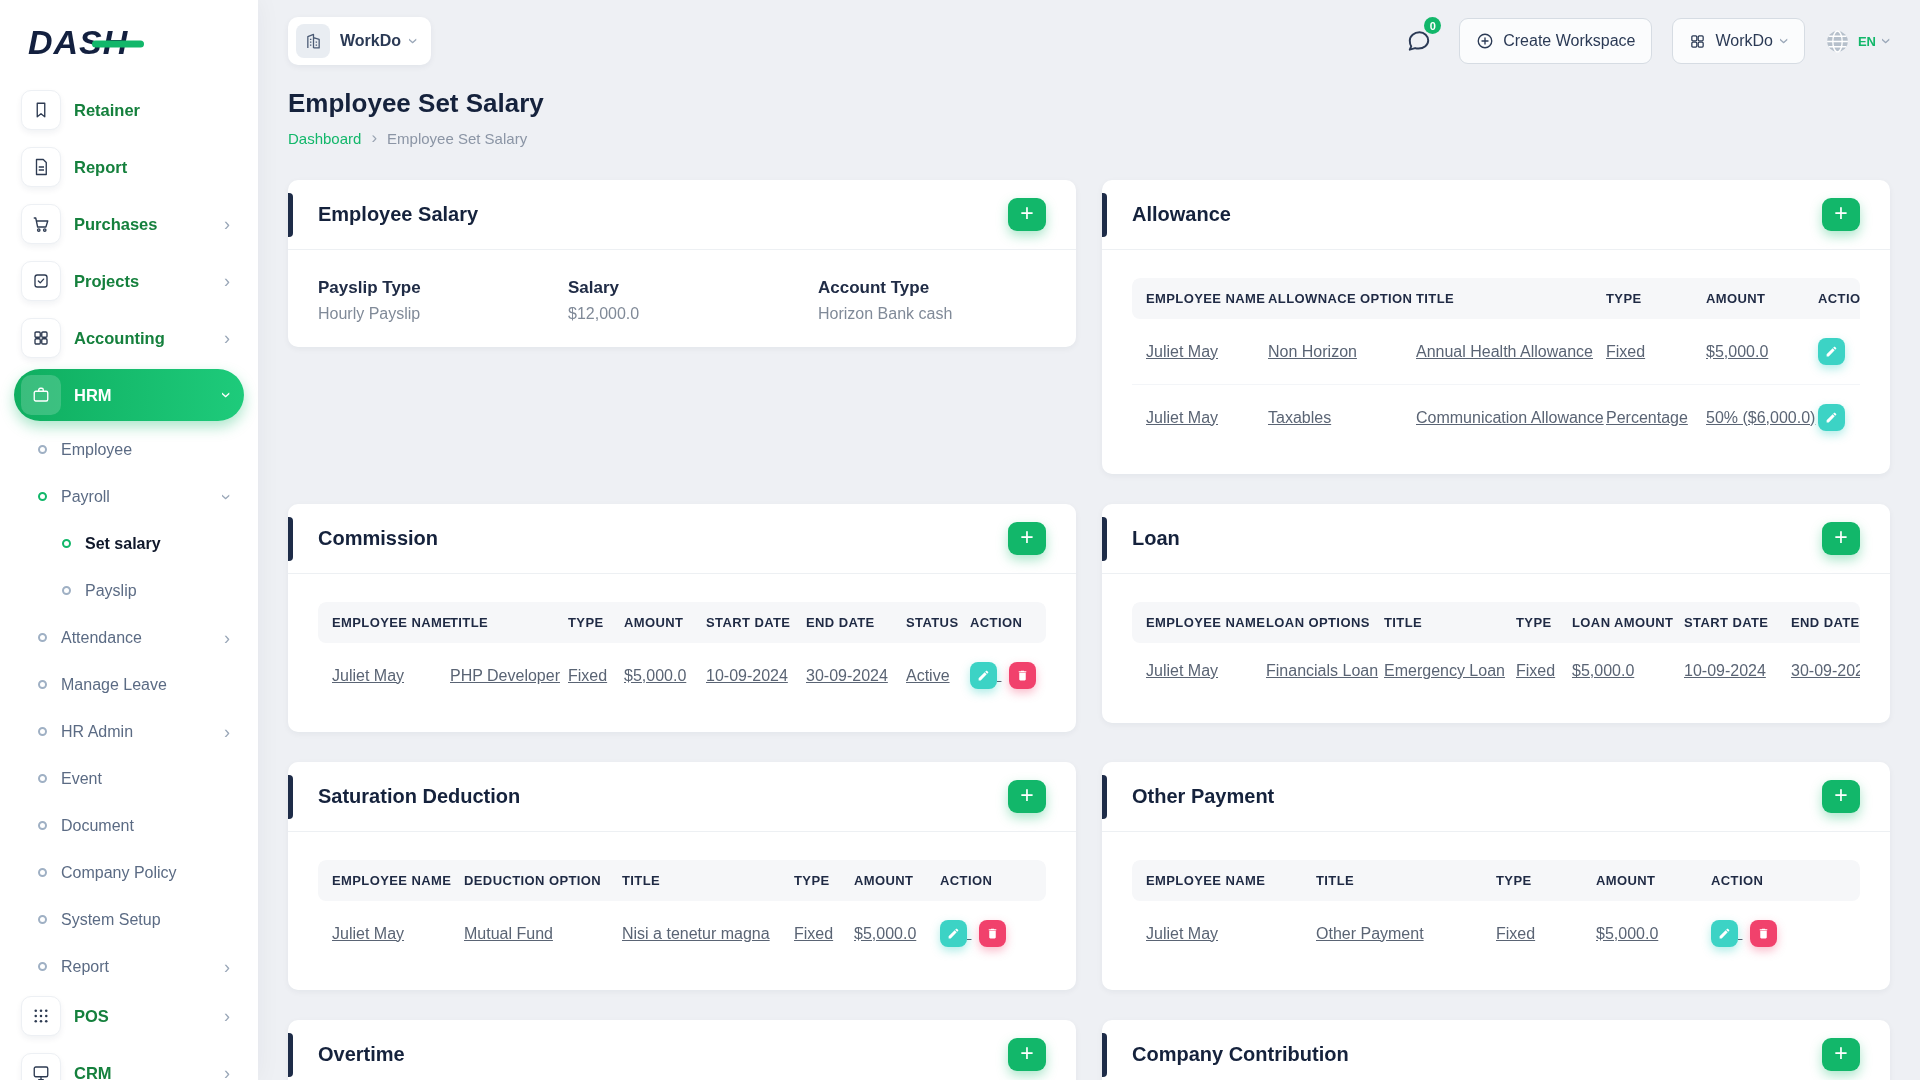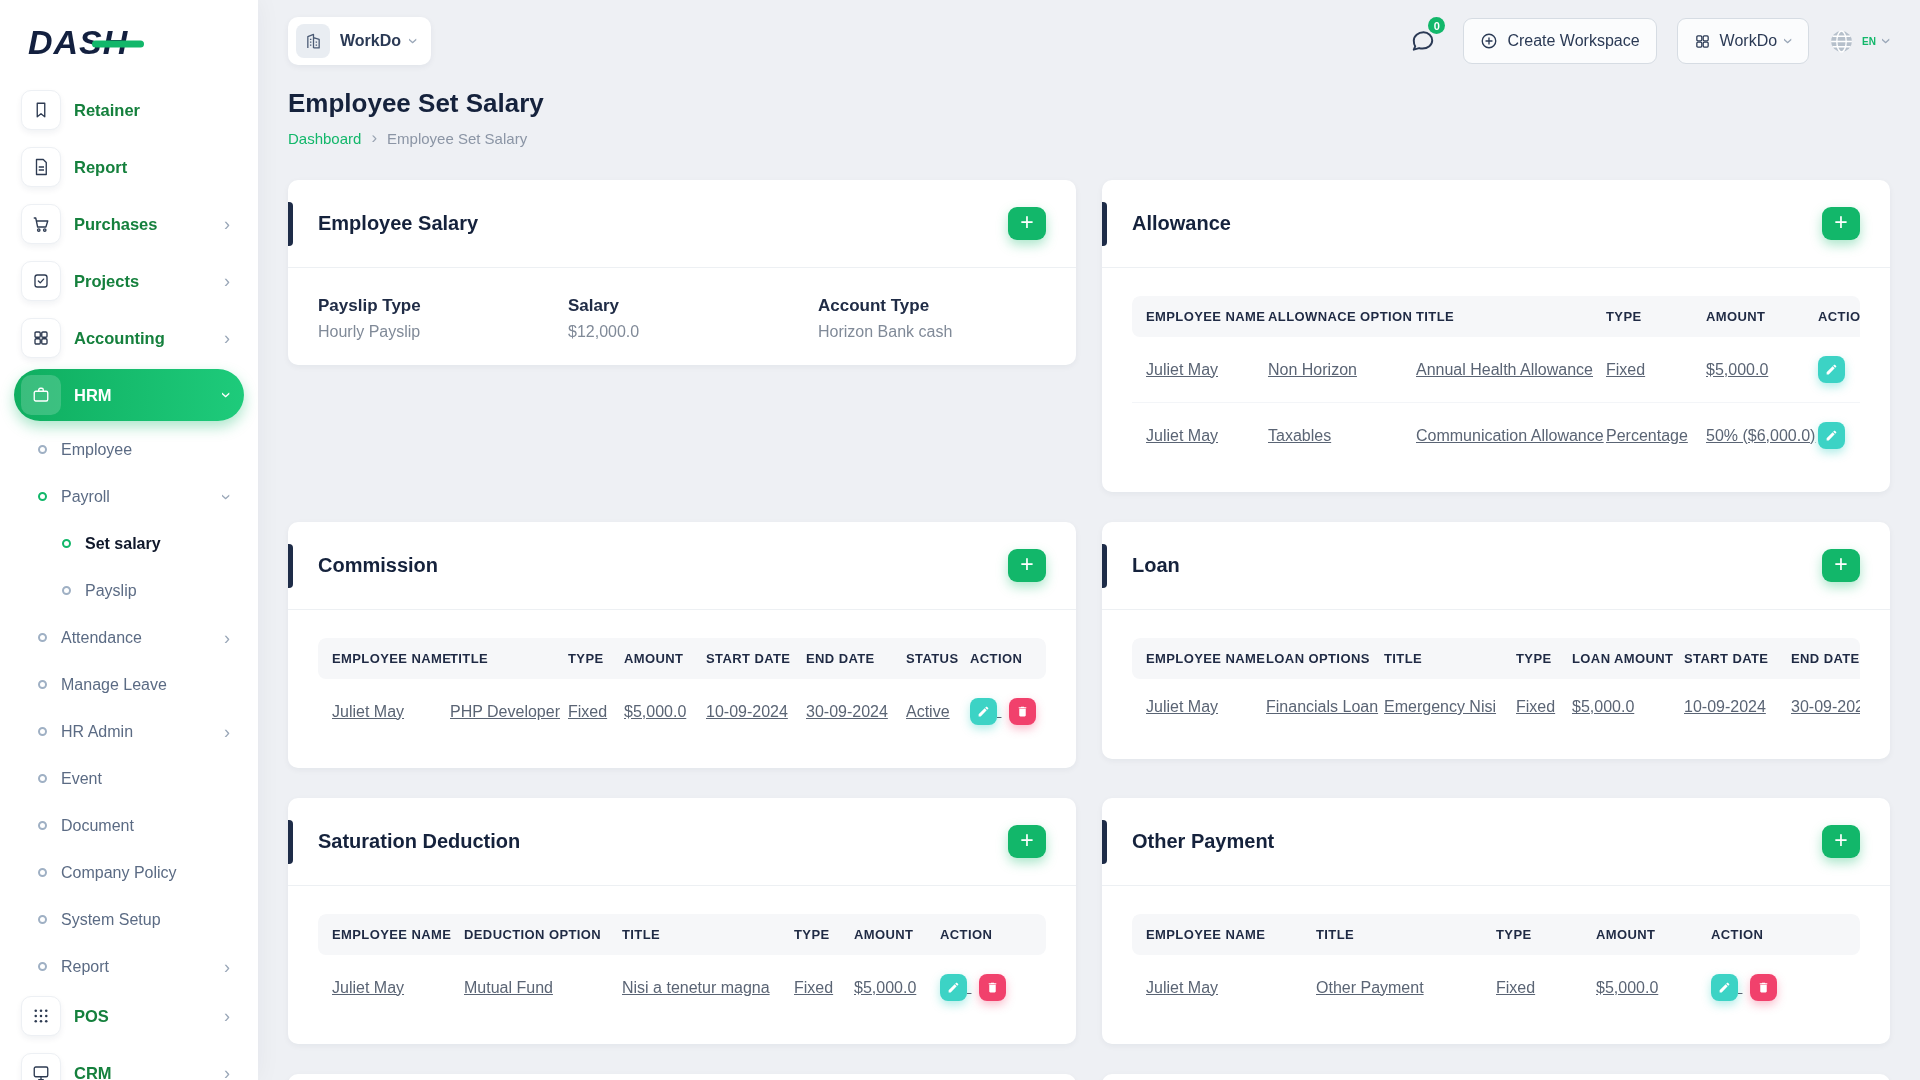--- a/index.html
+++ b/index.html
@@ -32,33 +32,33 @@
   .main { flex:1; display:flex; flex-direction:column; overflow:hidden; }
   .topbar { height:72px; display:flex; align-items:center; padding:10px 30px 0 30px; }
   .ws-switch { background:#fff; border-radius:10px; padding:7px 14px 7px 8px; display:flex; align-items:center; gap:10px; cursor:pointer; box-shadow:0 2px 6px rgba(20,30,60,.06); }
   .ws-ic { width:34px; height:34px; border-radius:8px; background:#e9edf2; display:flex; align-items:center; justify-content:center; color:#4a5a74; }
   .ws-label { font-size:16px; font-weight:600; color:#2b3a55; }
   .top-right { margin-left:auto; display:flex; align-items:center; gap:20px; }
   .icon-btn { position:relative; display:flex; align-items:center; justify-content:center; width:40px; height:40px; cursor:pointer; color:#2b3a55; }
   .badge { position:absolute; top:-4px; right:-2px; min-width:17px; height:17px; background:#12b76a; border-radius:9px; color:#fff; font-size:11px; font-weight:700; display:flex; align-items:center; justify-content:center; padding:0 3px; }
   .btn-outline { height:46px; border:1px solid #d6dce3; border-radius:9px; background:#fbfcfd; display:flex; align-items:center; gap:9px; padding:0 16px; font-size:16px; font-weight:500; color:#2b3a55; cursor:pointer; }
   .lang { display:flex; align-items:center; gap:8px; cursor:pointer; }
-  .lang-code { color:#12b76a; font-size:10px; font-weight:700; }
+  .lang-code { color:#12b76a; font-size:13px; font-weight:700; }
 
   .content { flex:1; padding:6px 30px 0 30px; overflow:hidden; }
   .page-title { font-size:26px; font-weight:700; color:#15223c; margin-top:10px; }
   .breadcrumb { display:flex; align-items:center; gap:10px; margin-top:9px; font-size:15px; }
   .bc-home { color:#12b76a; cursor:pointer; }
   .bc-sep { color:#9aa4b2; font-size:17px; }
   .bc-sep::before { content:"\203A"; }
   .bc-cur { color:#8b95a5; }
 
   .grid { margin-top:32px; display:grid; grid-template-columns:1fr 1fr; column-gap:26px; row-gap:30px; align-items:start; }
   .card { background:#fff; border-radius:10px; box-shadow:0 2px 6px rgba(20,30,60,.05); overflow:hidden; }
-  .card-header { position:relative; display:flex; align-items:center; justify-content:space-between; height:88px; padding:0 30px; border-bottom:1px solid #edf0f3; }
+  .card-header { position:relative; display:flex; align-items:center; justify-content:space-between; height:70px; padding:0 30px; border-bottom:1px solid #edf0f3; }
   .card-header::before { content:""; position:absolute; left:0; top:50%; transform:translateY(-50%); width:5px; height:44px; background:#1e2c48; border-radius:0 4px 4px 0; }
   .card-title { font-size:20px; font-weight:700; color:#15223c; }
   .add-btn { width:38px; height:33px; border:none; border-radius:9px; background:#12b76a; color:#fff; cursor:pointer; display:flex; align-items:center; justify-content:center; box-shadow:0 5px 12px rgba(18,183,106,.35); }
   .add-btn::before { content:"+"; font-size:23px; font-weight:500; line-height:1; margin-top:-2px; }
   .card-body { padding:28px 30px 24px 30px; }
 
   .fields { display:flex; }
   .field { width:250px; }
   .field:last-child { flex:1; }
   .f-label { font-size:17px; font-weight:600; color:#202c46; }
@@ -475,21 +475,21 @@
                 <th>Type</th>
                 <th>Loan Amount</th>
                 <th>Start Date</th>
                 <th>End Date</th>
               </tr>
                 </thead>
               <tbody>
                 <tr>
                   <td>Juliet May</td>
                   <td>Financials Loan</td>
-                  <td>Emergency Nisi</td>
+                  <td>Emergency Loan</td>
                   <td>Fixed</td>
                   <td>$5,000.0</td>
                   <td>10-09-2024</td>
                   <td>30-09-2024</td>
                 </tr>
               </tbody>
             </table>
           </div>
         </div>
       </section>

